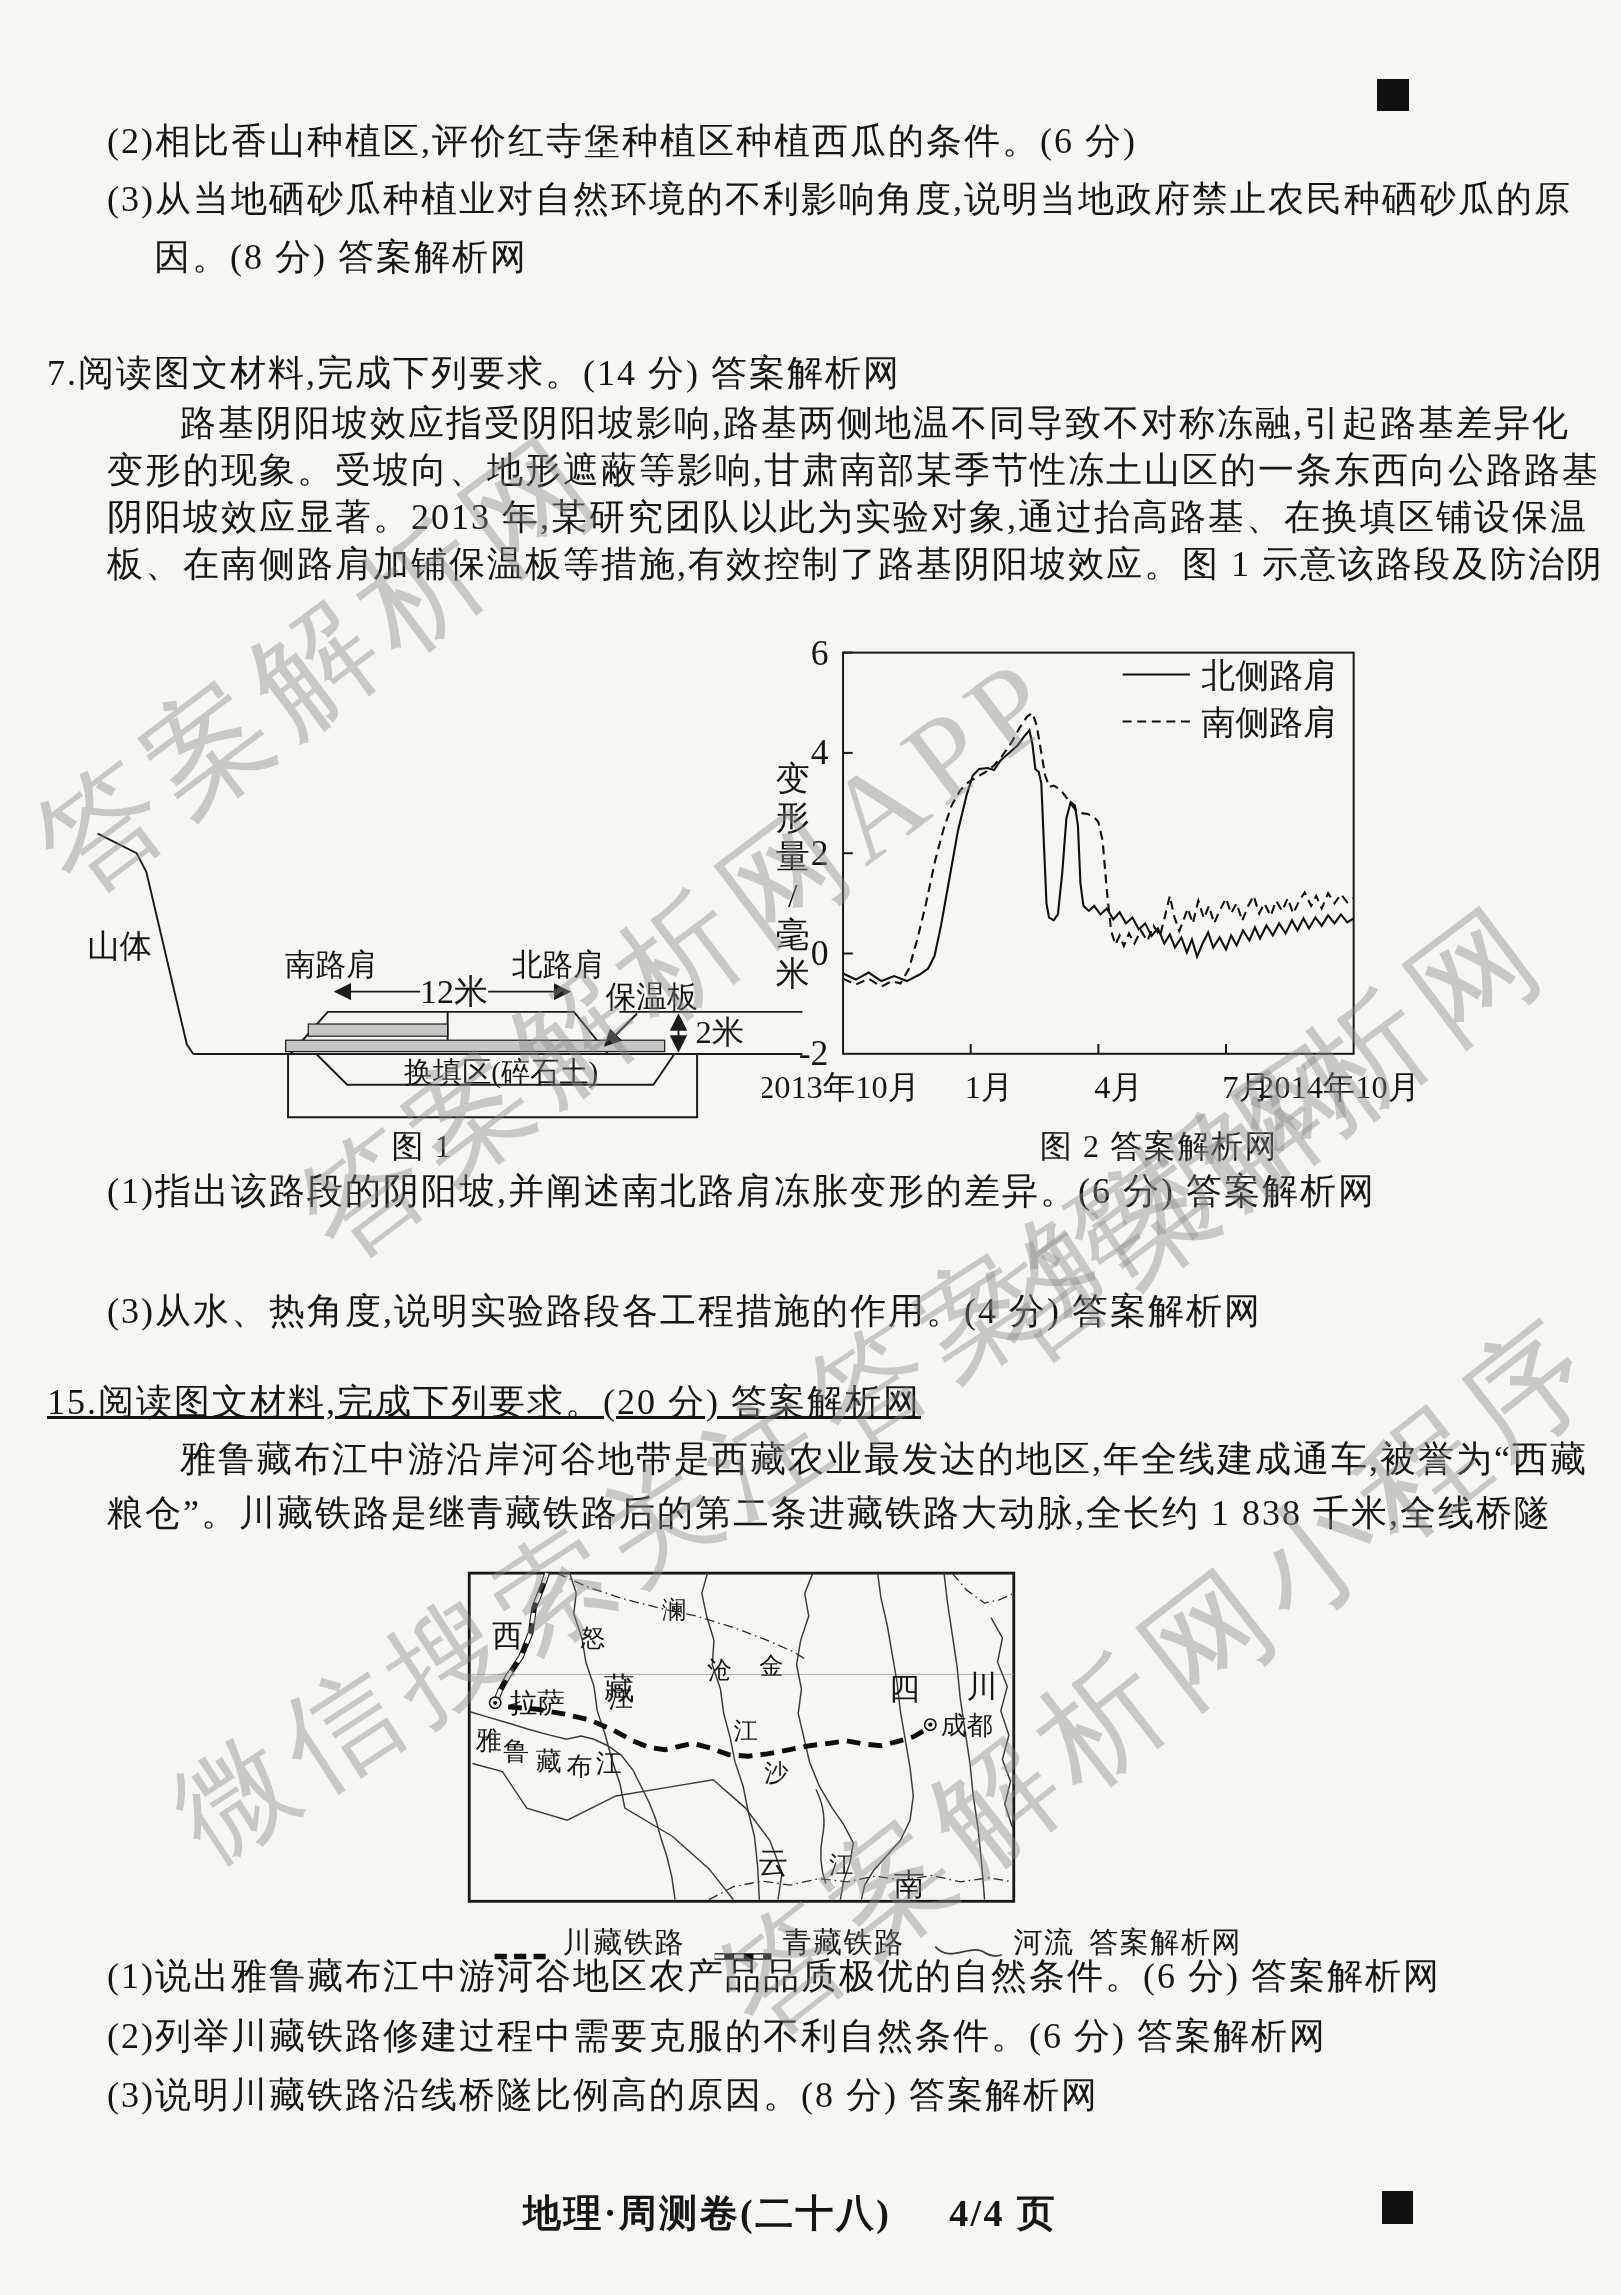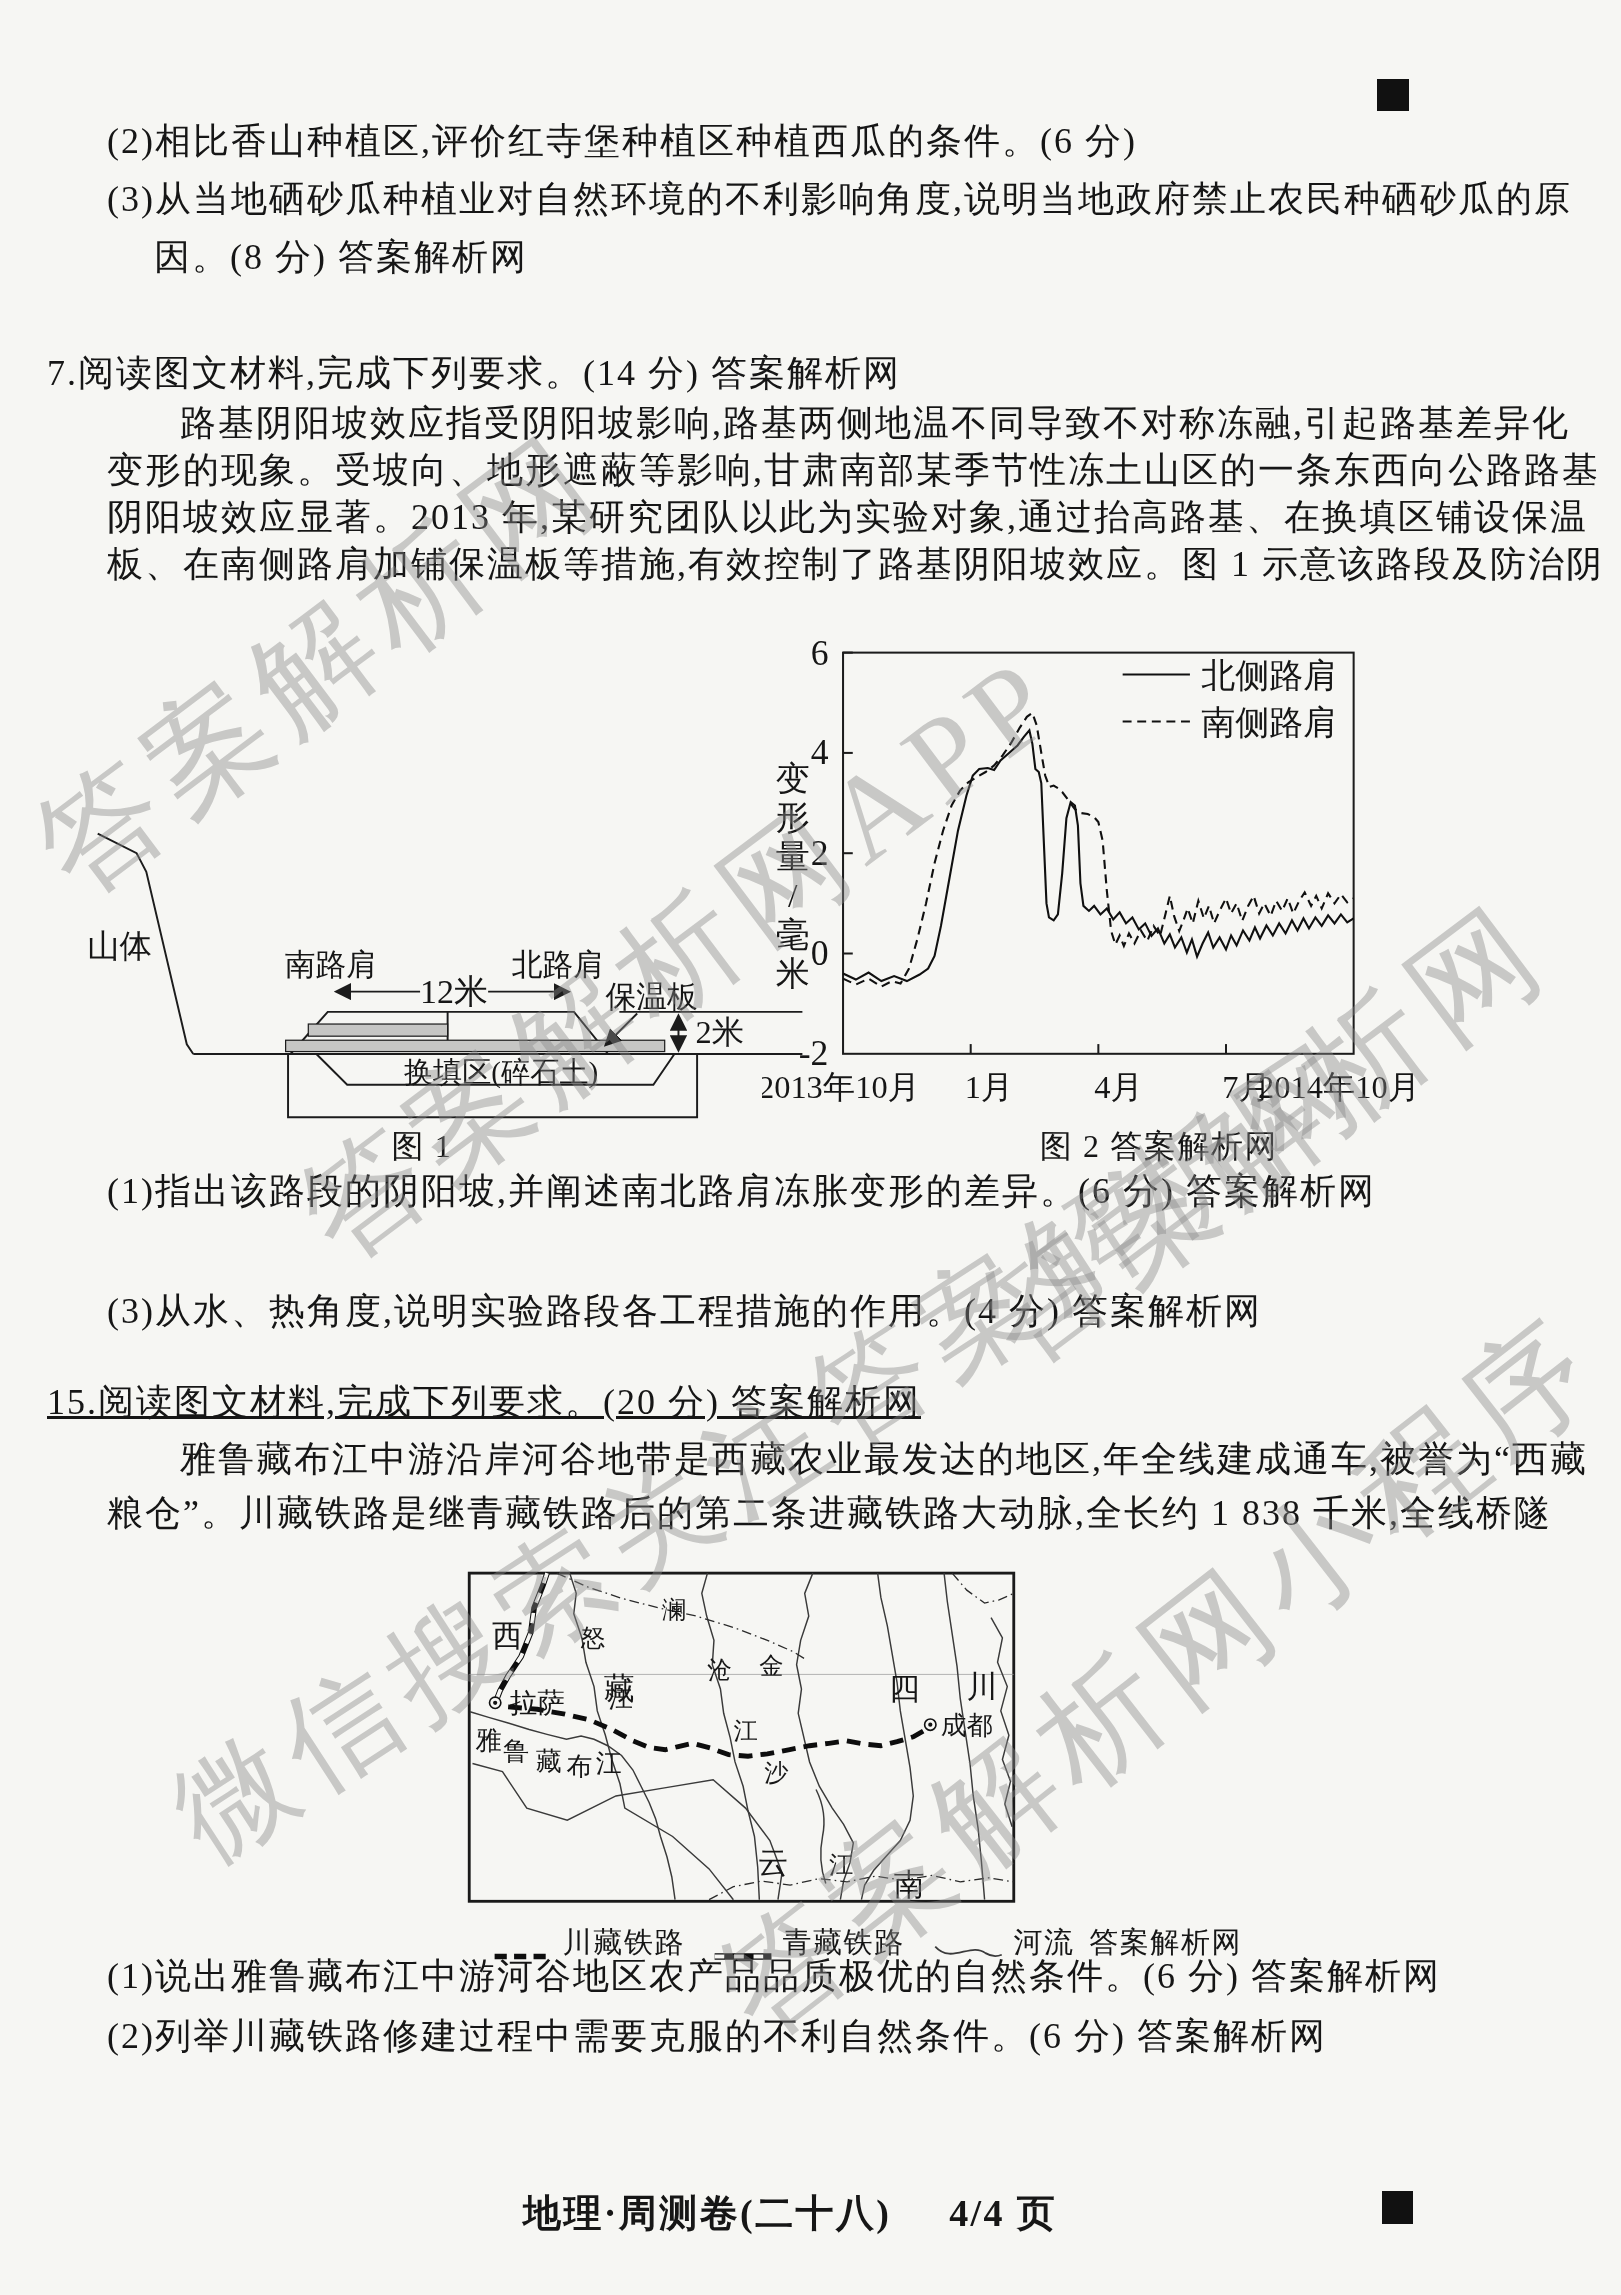--- a/index.html
+++ b/index.html
@@ -245,20 +245,21 @@
       <path d="M4,8 C24,30 48,2 66,16 Q76,22 86,18" fill="none" stroke="#3a3a3a" stroke-width="2.2"></path>
     </svg>
     <span class="gap" style="width:8px;"></span>
     <span>河流</span>
     <span class="gap" style="width:14.6px;"></span>
     <span>答案解析网</span>
   </div>
 
   <div class="tline" style="left:107px;top:1957px;">(1)说出雅鲁藏布江中游河谷地区农产品品质极优的自然条件。(6 分) 答案解析网</div>
   <div class="tline" style="left:107px;top:2017px;">(2)列举川藏铁路修建过程中需要克服的不利自然条件。(6 分) 答案解析网</div>
+  <div class="tline" style="left:107px;top:2076px;">(3)说明川藏铁路沿线桥隧比例高的原因。(8 分) 答案解析网</div>
 
   <div class="footer" style="left:523px;top:2188px;">
     <span>地理·周测卷(二十八)</span>
     <span style="display:inline-block;width:34px;"></span>
     <span>4/4 页</span>
   </div>
 
   <div id="wm-layer">
       <div class="wm" style="left: 320px; top: 665px; font-size: 122px; opacity: 0.42; transform: translate(-50%, -50%) rotate(-37deg);">答案解析网</div>
       <div class="wm" style="left: 681px; top: 957px; font-size: 120px; opacity: 0.42; transform: translate(-50%, -50%) rotate(-37deg);">答案解析网APP</div>

